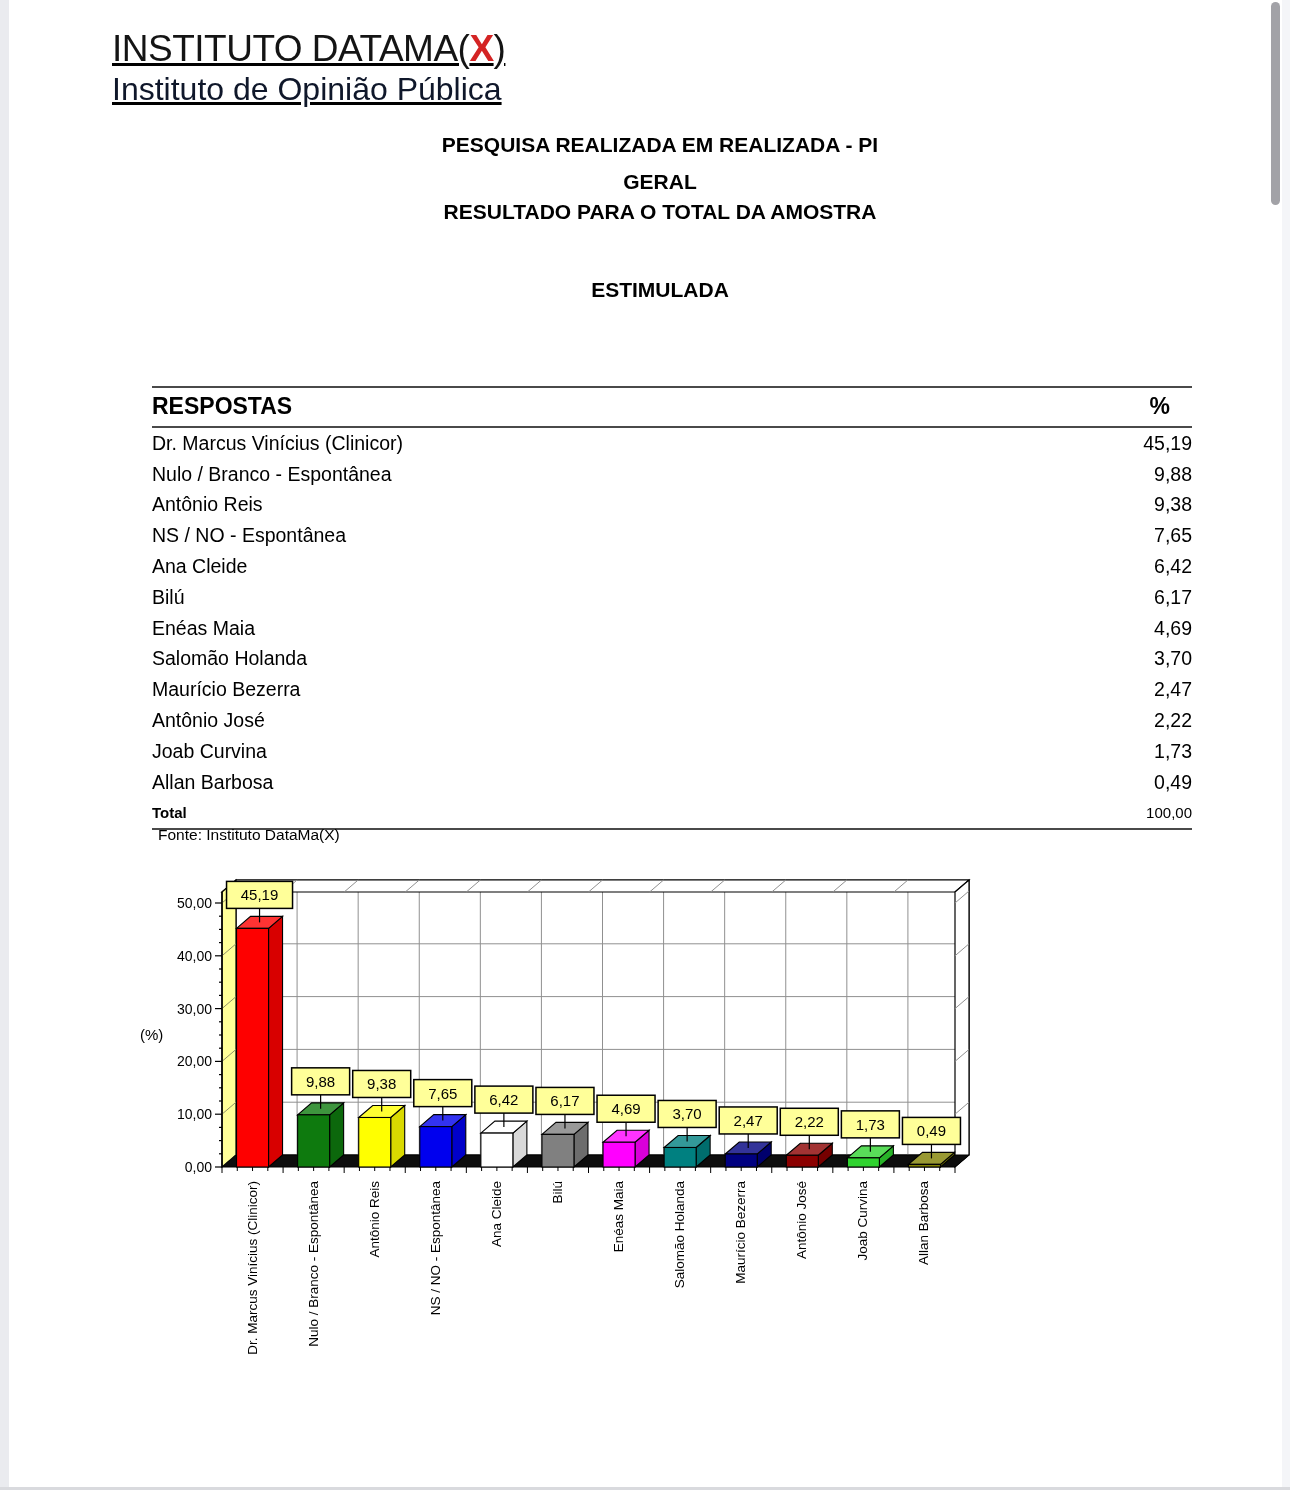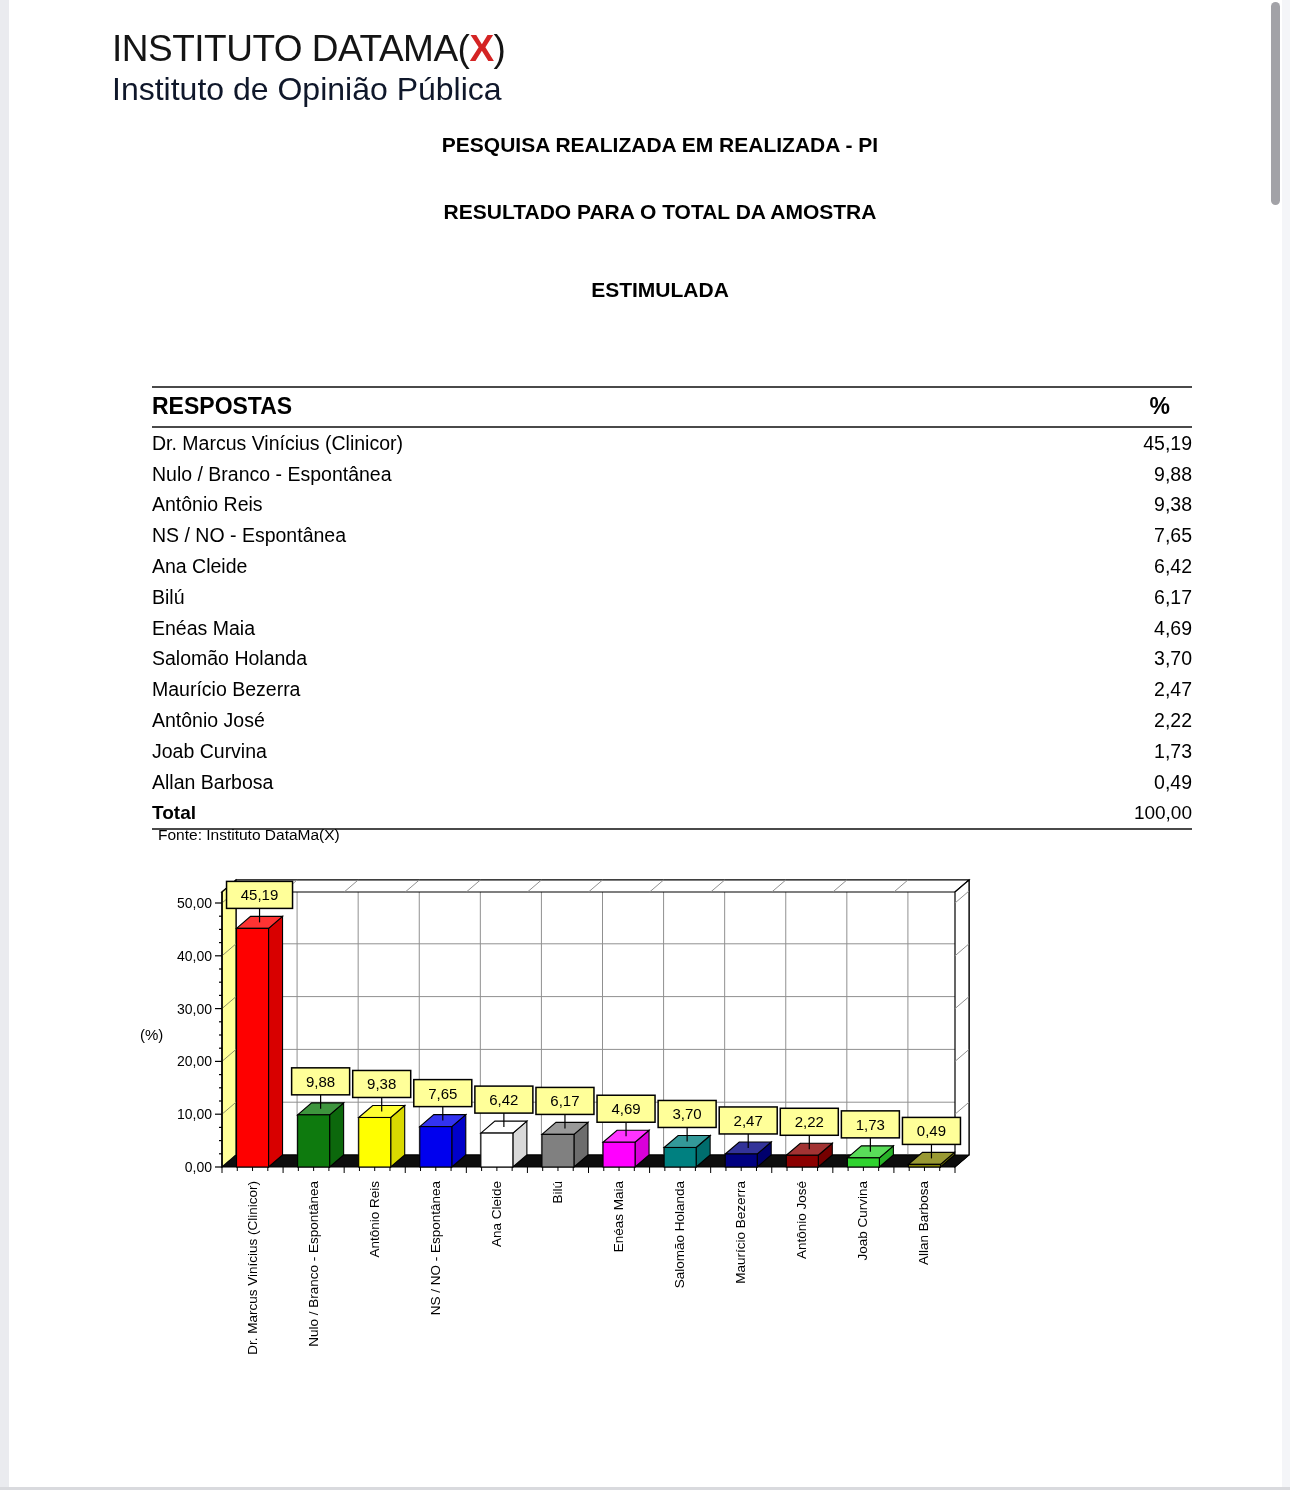--- a/index.html
+++ b/index.html
@@ -2,33 +2,33 @@
 <html><head>
 <meta charset="utf-8">
 <style>
   html,body{margin:0;padding:0;background:#fff;}
   .page{position:relative;width:1290px;height:1490px;background:#ffffff;overflow:hidden;
         font-family:"Liberation Sans", sans-serif;color:#000;}
   .edge-left{position:absolute;left:0;top:0;width:9px;height:1490px;background:#eaebef;}
   .edge-right{position:absolute;right:0;top:0;width:8px;height:1490px;background:#f4f5f8;}
   .edge-bottom{position:absolute;left:0;bottom:0;width:1290px;height:3px;background:#d9dade;}
   .scroll-thumb{position:absolute;left:1271px;top:2px;width:9px;height:203px;background:#a2a2a7;border-radius:5px;}
-  .logo{position:absolute;left:112px;top:28px;line-height:1.16;}
+  .logo{position:absolute;left:112px;top:28px;line-height:1.16;text-decoration:underline;}
   .logo .l1{font-size:37px;letter-spacing:-0.5px;color:#141414;}
   .logo .l1 .rx{color:#d42424;font-weight:bold;}
   .logo .l2{font-size:32px;color:#0f172a;}
   .titles{position:absolute;left:152px;width:1016px;text-align:center;font-weight:bold;font-size:21px;}
   .t1{top:133px;} .t2{top:170px;} .t3{top:200px;} .t4{top:278px;}
   .question{position:absolute;left:152px;top:324px;width:1045px;font-weight:bold;font-size:20px;line-height:31px;}
   .rtable{position:absolute;left:152px;top:386px;width:1040px;}
   .t-head{display:flex;justify-content:space-between;border-top:2px solid #4a4a4a;border-bottom:2px solid #4a4a4a;
           font-weight:bold;font-size:23px;padding:5px 0 6px 0;}
   .t-head .hv{padding-right:22px;}
   .t-row{display:flex;justify-content:space-between;font-size:19.5px;height:30.8px;align-items:center;}
-  .t-total{display:flex;justify-content:space-between;font-size:19px;height:30px;align-items:center;
+  .t-total{display:flex;justify-content:space-between;font-size:15px;height:30px;align-items:center;
            font-weight:bold;border-bottom:2px solid #4a4a4a;}
   .t-total .tv{font-weight:normal;}
   .fonte{position:absolute;left:158px;top:826px;font-size:15.5px;}
   .chart{position:absolute;left:112px;top:858px;width:875px;height:525px;}
   svg text{font-family:"Liberation Sans", sans-serif;}
 </style>
 </head>
 <body>
 
 <div class="page">
@@ -36,20 +36,21 @@
   <div class="edge-right"></div>
   <div class="edge-bottom"></div>
   <div class="scroll-thumb"></div>
 
   <div class="logo">
     <div class="l1"><span>INSTITUTO DATAMA(</span><span class="rx" style="color: rgb(212, 36, 36);">X</span><span>)</span></div>
     <div class="l2">Instituto de Opinião Pública</div>
   </div>
 
   <div class="titles t1">PESQUISA REALIZADA EM REALIZADA - PI</div>
+  <div class="titles t2">GERAL</div>
   <div class="titles t3">RESULTADO PARA O TOTAL DA AMOSTRA</div>
   <div class="titles t4">ESTIMULADA</div>
 
 
   <div class="rtable">
     <div class="t-head">
       <span class="hl">RESPOSTAS</span>
       <span class="hv">%</span>
     </div>
     <div id="t-rows">

